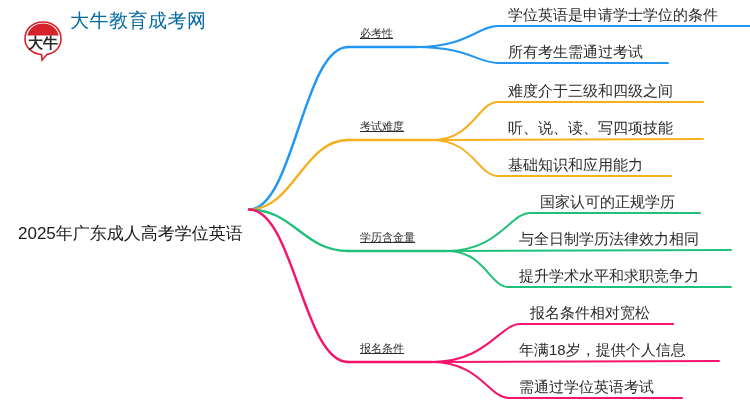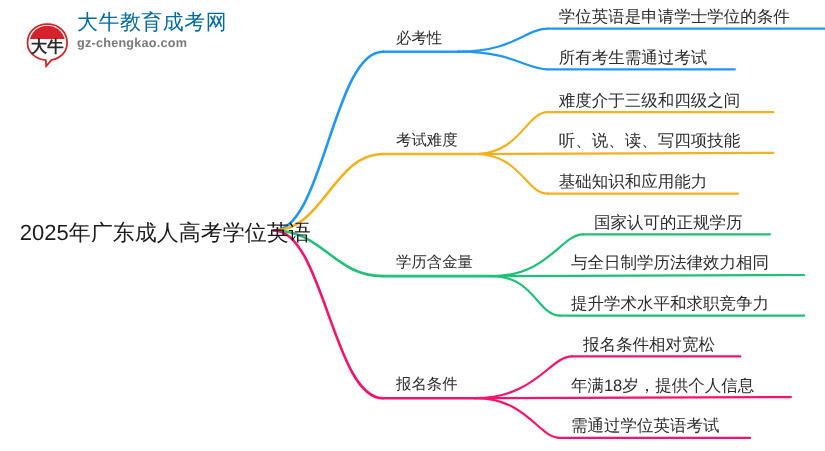--- a/index.html
+++ b/index.html
@@ -69,26 +69,28 @@
     height: 410px;
   }
   .map-label {
     position: absolute;
     white-space: nowrap;
     color: #24292e;
     font-family: "Liberation Sans", "DejaVu Sans", sans-serif;
     text-align: right;
   }
   .root-label {
-    font-size: 20px;
+    font-size: 17px;
     color: #1b1b1b;
+    margin-top: 24px;
   }
   .branch-label {
-    font-size: 14px;
+    font-size: 11px;
     color: #2b2b2b;
+    text-decoration: underline;
   }
   .leaf-label {
     font-size: 15px;
     color: #2b2b2b;
   }
 </style>
 </head>
 <body>
 
 <div id="stage">
@@ -96,21 +98,20 @@
   <div id="logo">
     <div id="logo-mark">
       <svg width="42" height="42" viewBox="0 0 42 42">
         <path d="M21 2 C32 2 39 9.5 39 19 C39 27 33 33 25 34.4 L20 40 L19.6 34.6 C11 33.9 3 28 3 19 C3 9.5 10 2 21 2 Z" fill="#ffffff" stroke="#d6232b" stroke-width="1.6"></path>
         <path d="M5.2 15.5 C7.5 7.5 13.6 3.4 21 3.4 C28.4 3.4 34.5 7.5 36.8 15.5 Z" fill="#d6232b"></path>
         <text x="21" y="27.5" text-anchor="middle" font-family="'Liberation Sans','DejaVu Sans',sans-serif" font-size="15" font-weight="bold" fill="#2b2b2b">大牛</text>
       </svg>
     </div>
     <div id="logo-text">
       <div class="logo-title">大牛教育成考网</div>
-      <div class="logo-sub">gz-chengkao.com</div>
     </div>
   </div>
 
   <div id="map">
     <svg id="map-svg" width="750" height="410" viewBox="0 0 750 410">
         <path d="M 249 209.5 C 293.55 209.5, 303.45 47, 348 47" fill="none" stroke="#2196f3" stroke-width="2.4" stroke-linecap="round"></path>
         <line x1="348" y1="47" x2="417" y2="47" stroke="#2196f3" stroke-width="2.4" stroke-linecap="round"></line>
         <path d="M 417 47 C 467.22 47, 478 26, 498 26" fill="none" stroke="#2196f3" stroke-width="2" stroke-linecap="round"></path>
         <line x1="498" y1="26" x2="750" y2="26" stroke="#2196f3" stroke-width="2" stroke-linecap="round"></line>
         <path d="M 417 47 C 467.22 47, 478 63, 498 63" fill="none" stroke="#2196f3" stroke-width="2" stroke-linecap="round"></path>

